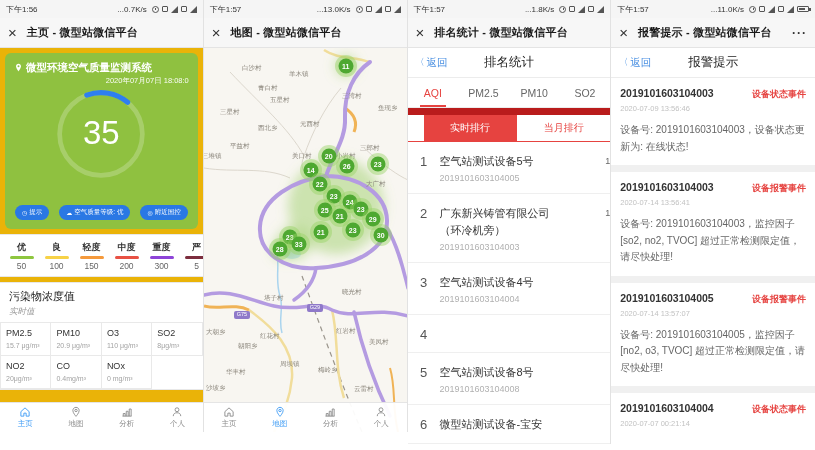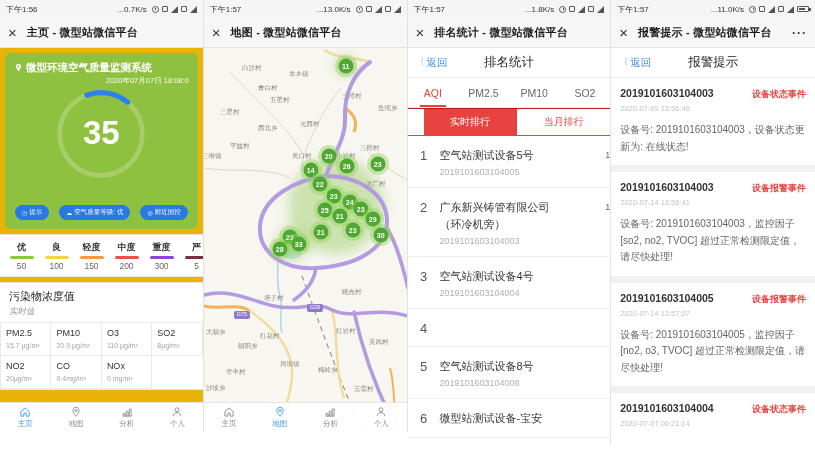--- a/index.html
+++ b/index.html
@@ -35,21 +35,21 @@
   .page-title { font-size:12.5px; color:#222; font-weight:500; }
 
   
   #screen-home { height:432px; }
   .home-body { flex:1; background:#eab308; overflow:hidden; }
   .aqi-card { margin:5px; border-radius:6px; background:#8fc140; height:176px; padding:8px 9px; position:relative; color:#fff; }
   .card-titlerow { display:flex; align-items:center; }
   .card-title { font-size:10.5px; font-weight:700; margin-left:3px; }
   .card-date { text-align:right; font-size:7.5px; color:rgba(255,255,255,.95); margin-top:1px; }
   .gauge-wrap { width:94px; height:94px; margin:1px auto 0; position:relative; }
-  .gauge-num { position:absolute; left:0; right:0; top:50%; transform:translateY(-52%); text-align:center; font-size:33px; font-weight:700; color:#fff; }
+  .gauge-num { position:absolute; left:0; right:0; top:50%; transform:translateY(-52%); text-align:center; font-size:33px; font-weight:400; color:#fff; }
   .pill-row { position:absolute; left:0; right:0; bottom:9px; display:flex; justify-content:space-evenly; align-items:center; }
   .pill { background:#2a78e4; color:#fff; border-radius:9px; font-size:6.5px; padding:3px 7px; display:flex; align-items:center; white-space:nowrap; }
   .pill .p-ic { margin-right:2px; font-size:6px; }
   .scale-panel { background:#fff; margin-top:4px; padding:6px 0 5px 4px; display:flex; overflow:hidden; border-top:1px solid #e8e8e8; border-bottom:1px solid #e8e8e8; }
   .scale-item { flex:0 0 35px; text-align:center; }
   .scale-label { font-size:9px; color:#333; font-weight:700; }
   .scale-bar { height:3px; width:24px; margin:2px auto 2px; border-radius:2px; }
   .scale-value { font-size:8.5px; color:#666; }
   .poll-panel { background:#fff; margin-top:5px; border-top:1px solid #e8e8e8; border-bottom:1px solid #e8e8e8; }
   .poll-head { padding:6px 9px 4px; }
@@ -75,21 +75,21 @@
   .map-label { position:absolute; font-size:6.5px; color:#8b867c; white-space:nowrap; transform:translate(-50%,-50%); }
   .road-badge { position:absolute; background:#8f79c9; color:#fff; font-size:5.5px; border-radius:2px; padding:1px 3px; line-height:1; }
   .map-marker { position:absolute; width:15px; height:15px; border-radius:50%; background:#4ea831; color:#fff; font-size:7px; font-weight:700; display:flex; align-items:center; justify-content:center; transform:translate(-50%,-50%); box-shadow:0 0 0 3.5px rgba(150,210,100,.45); }
 
   
   #screen-ranking { height:444px; }
   .metric-tabs { display:flex; height:30px; border-bottom:1px solid #ececec; background:#fff; flex:0 0 auto; }
   .metric-tab { flex:1; display:flex; align-items:center; justify-content:center; font-size:10.5px; color:#666; position:relative; }
   .metric-tab.active { color:#e64340; }
   .metric-tab.active::after { content:''; position:absolute; bottom:0; left:50%; transform:translateX(-50%); width:26px; height:2px; background:#e64340; }
-  .filter-group { display:flex; border-top:1px solid #b91c1c; border-bottom:1px solid #e64340; flex:0 0 auto;padding-left:16px; }
+  .filter-group { display:flex; border-top:7px solid #b91c1c; border-bottom:1px solid #e64340; flex:0 0 auto;padding-left:16px; }
   .filter-btn { flex:1; text-align:center; font-size:10px; color:#e64340; padding:6px 0; border-left:1px solid #e64340; background:#fff; }
   .filter-btn:first-child { border-left:none; }
   .filter-btn.active { background:#e64340; color:#fff; }
   .rank-list { flex:1; overflow:hidden; background:#fff; }
   .rank-row { display:flex; padding:11px 0 10px; border-bottom:1px solid #efefef; position:relative; }
   .rank-num { flex:0 0 32px; text-align:center; font-size:13px; color:#555; padding-top:1px; }
   .rank-main { width:114px; }
   .rank-name { font-size:11px; color:#333; line-height:1.55; }
   .rank-id { font-size:9px; color:#b0b0b0; margin-top:3px; }
   .rank-edge { position:absolute; right:0px; top:14px; font-size:9px; color:#666; }

